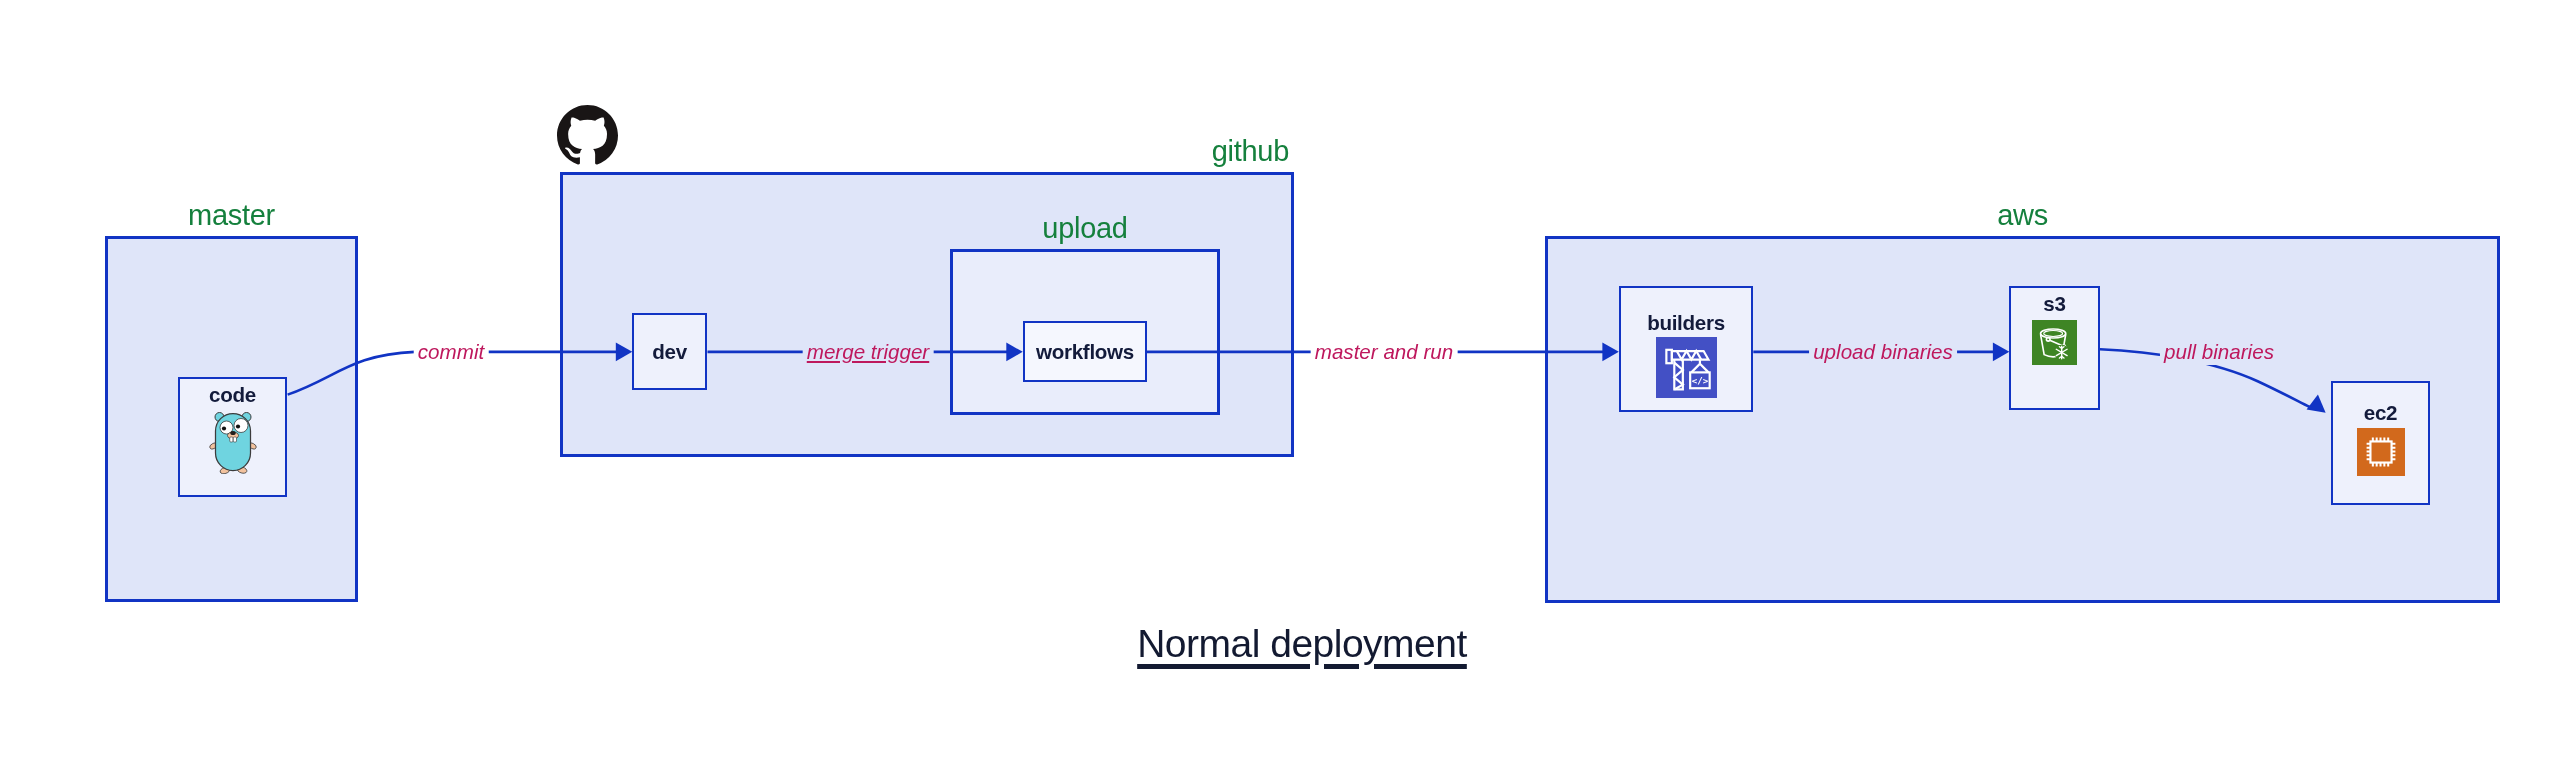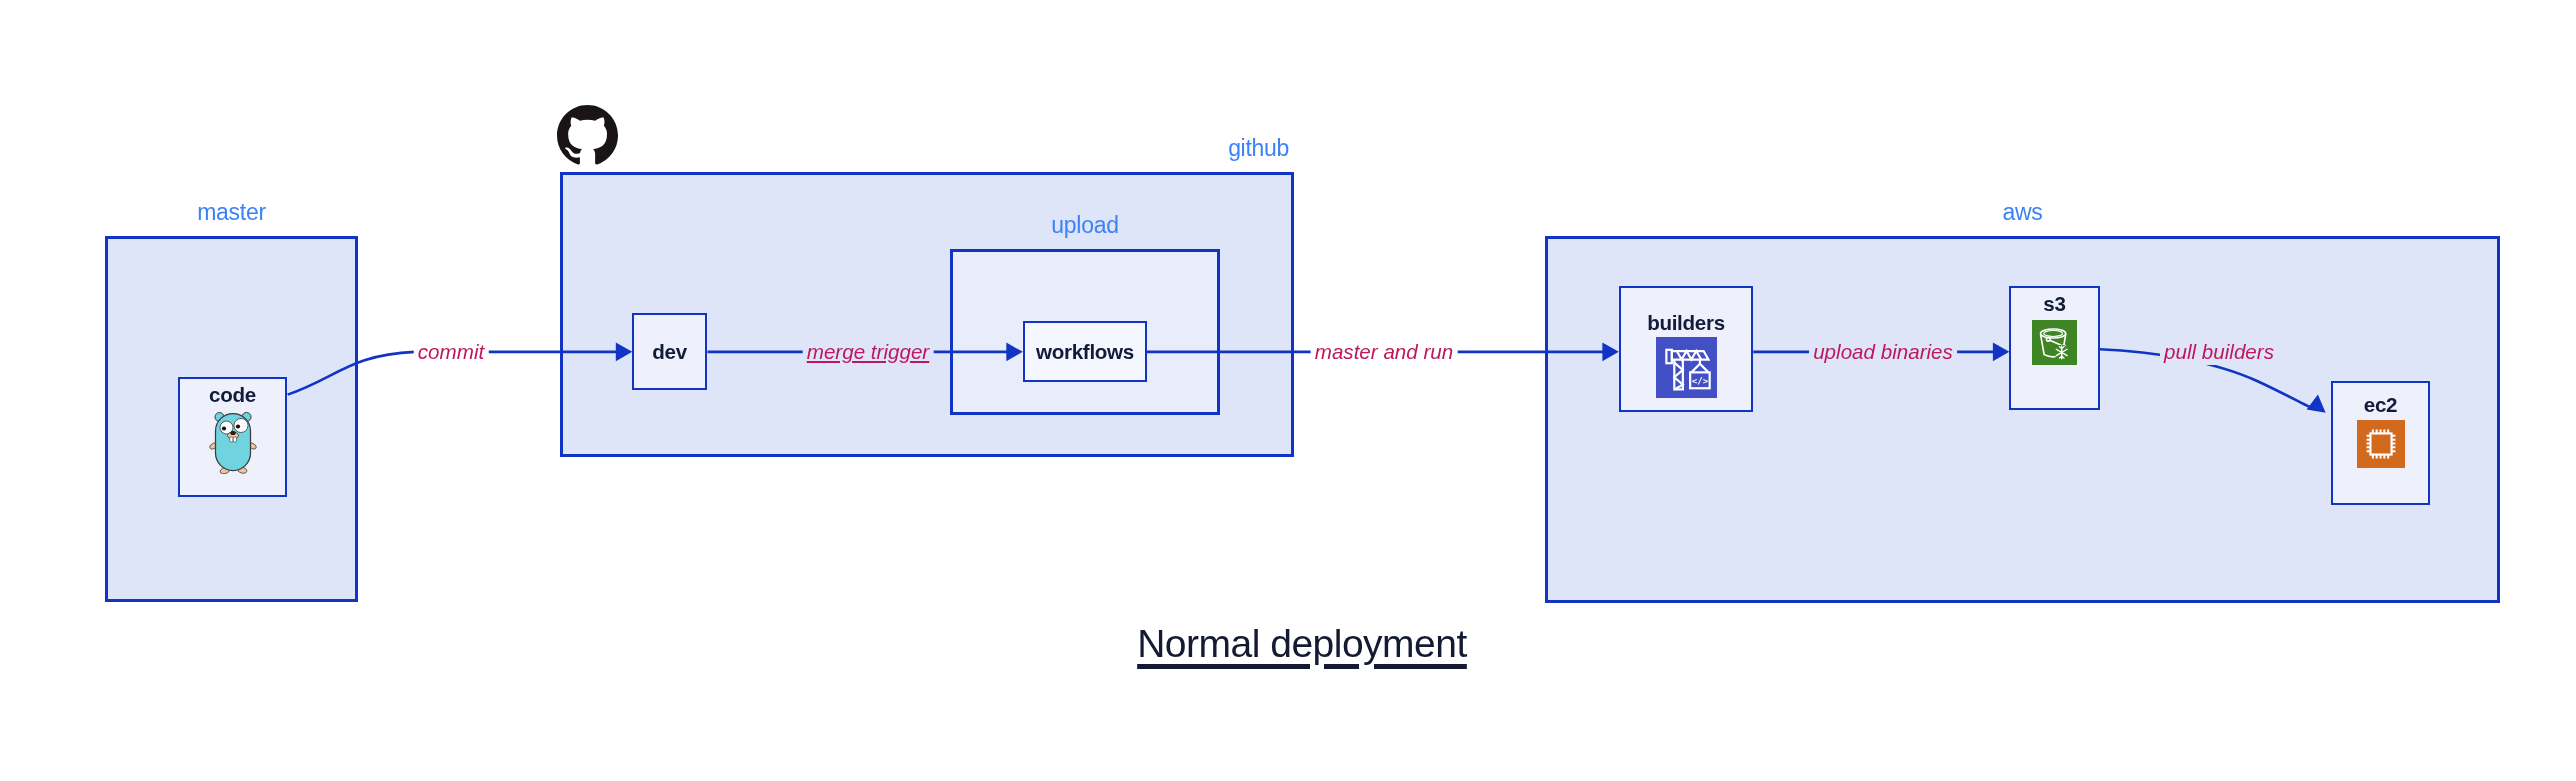--- a/index.html
+++ b/index.html
@@ -7,40 +7,40 @@
     position:relative;width:2604px;height:781px;background:#ffffff;overflow:hidden;
     font-family:"Liberation Sans","DejaVu Sans",sans-serif;
   }
   
   .container-box{position:absolute;background:#dfe5f9;border:3.1px solid #1134c4;box-sizing:border-box;z-index:1;}
   .box-local{left:105px;top:236px;width:253px;height:366px;}
   .box-github{left:560px;top:172px;width:734px;height:285px;}
   .box-aws{left:1545px;top:236px;width:955px;height:367px;}
   .box-master{left:950px;top:249px;width:270px;height:166px;background:#e9edfb;z-index:2;}
   .container-label{
-    position:absolute;font-size:23px;color:#3b82f6;z-index:3;letter-spacing:-0.3px;
+    position:absolute;font-size:29px;color:#15803d;z-index:3;letter-spacing:-0.3px;
   }
   .label-local{left:105px;top:199px;width:253px;text-align:center;}
   .label-github{left:1083px;top:135px;width:206px;text-align:right;padding-right:4.1px;}
   .label-master{left:950px;top:212px;width:270px;text-align:center;z-index:3;}
   .label-aws{left:1545px;top:199px;width:955px;text-align:center;}
   
   .edges-svg{position:absolute;left:0;top:0;z-index:4;}
   
   .node-box{
     position:absolute;background:#eef1fc;border:2.6px solid #1134c4;box-sizing:border-box;z-index:5;
     display:flex;flex-direction:column;align-items:center;
   }
   .node-label{font-weight:bold;font-size:20.6px;color:#131b3b;line-height:23px;letter-spacing:-0.3px;}
   .box-code{left:178px;top:377px;width:109px;height:120px;padding-top:4px;gap:3.1px;}
   .box-dev{left:632px;top:313px;width:75px;height:77px;justify-content:center;}
   .box-workflows{left:1023px;top:321px;width:124px;height:61px;justify-content:center;background:#f5f7fe;}
   .box-builders{left:1619px;top:286px;width:134px;height:126px;padding-top:23px;gap:3.1px;}
   .box-s3{left:2009px;top:286px;width:91px;height:124px;padding-top:4.1px;gap:5.2px;}
-  .box-ec2{left:2331px;top:381px;width:99px;height:124px;padding-top:10px;gap:4.1px;}
+  .box-ec2{left:2331px;top:381px;width:99px;height:124px;padding-top:18px;gap:4.1px;}
   
   .edge-label{
     position:absolute;transform:translate(-50%,-50%);white-space:nowrap;z-index:6;
     font-style:italic;font-size:20.6px;color:#be185d;padding:1px 4.1px;line-height:24px;
   }
   .mask-white{background:#ffffff;}
   .mask-panel{background:#dfe5f9;}
   .el-commit{left:451px;top:352px;}
   .el-merge{left:868px;top:352px;text-decoration:underline;}
   .el-upload-run{left:1384px;top:352px;}
@@ -85,21 +85,21 @@
       <polygon points="3142,683 3110,665 3110,701"></polygon>
       <polygon points="3900,683 3868,665 3868,701"></polygon>
       <polygon points="4514,801 4477,795 4499,766"></polygon>
     </g>
   </svg>
 
   <div class="edge-label mask-white el-commit">commit</div>
   <div class="edge-label mask-panel el-merge">merge trigger</div>
   <div class="edge-label mask-white el-upload-run">master and run</div>
   <div class="edge-label mask-panel el-upload-bin">upload binaries</div>
-  <div class="edge-label mask-panel el-pull-bin">pull builders</div>
+  <div class="edge-label mask-panel el-pull-bin">pull binaries</div>
 
   <svg class="github-logo" viewBox="0 0 16 16">
     <path fill="#191515" d="M8 0C3.58 0 0 3.58 0 8c0 3.54 2.29 6.53 5.47 7.59.4.07.55-.17.55-.38 0-.19-.01-.82-.01-1.49-2.01.37-2.53-.49-2.69-.94-.09-.23-.48-.94-.82-1.13-.28-.15-.68-.52-.01-.53.63-.01 1.08.58 1.23.82.72 1.21 1.87.87 2.33.66.07-.52.28-.87.51-1.07-1.78-.2-3.64-.89-3.64-3.95 0-.87.31-1.59.82-2.15-.08-.2-.36-1.02.08-2.12 0 0 .67-.21 2.2.82.64-.18 1.32-.27 2-.27s1.36.09 2 .27c1.53-1.04 2.2-.82 2.2-.82.44 1.1.16 1.92.08 2.12.51.56.82 1.27.82 2.15 0 3.07-1.87 3.75-3.65 3.95.29.25.54.73.54 1.48 0 1.07-.01 1.93-.01 2.2 0 .21.15.46.55.38A8.01 8.01 0 0 0 16 8c0-4.42-3.58-8-8-8z"></path>
   </svg>
 
   <div class="node-box box-code">
     <span class="node-label">code</span>
     <svg width="52" height="65" viewBox="0 0 100 130">
       <circle cx="23" cy="16" r="9" fill="#6fd4e0" stroke="#3c3c3c" stroke-width="2"></circle>
       <circle cx="77" cy="16" r="9" fill="#6fd4e0" stroke="#3c3c3c" stroke-width="2"></circle>

